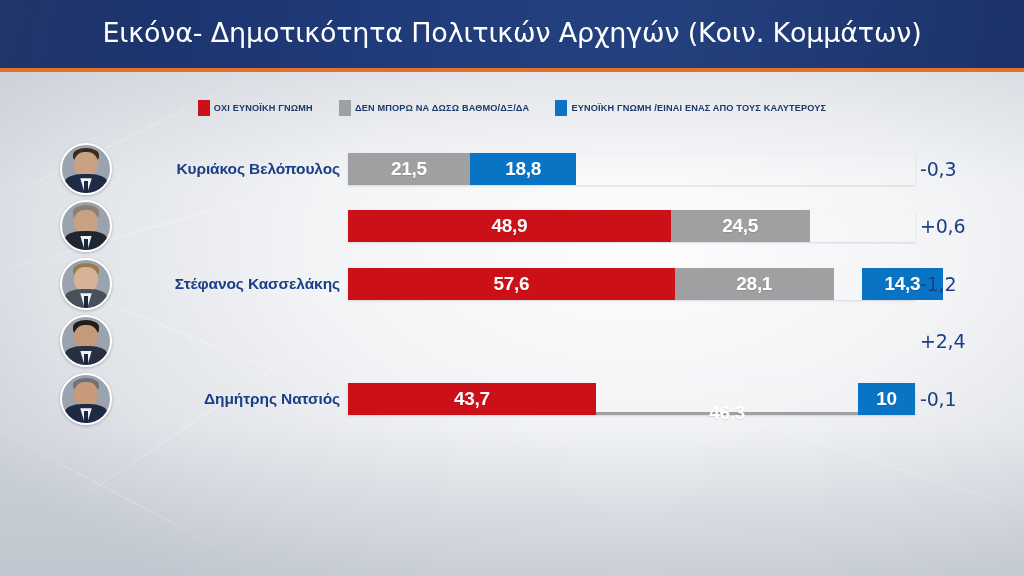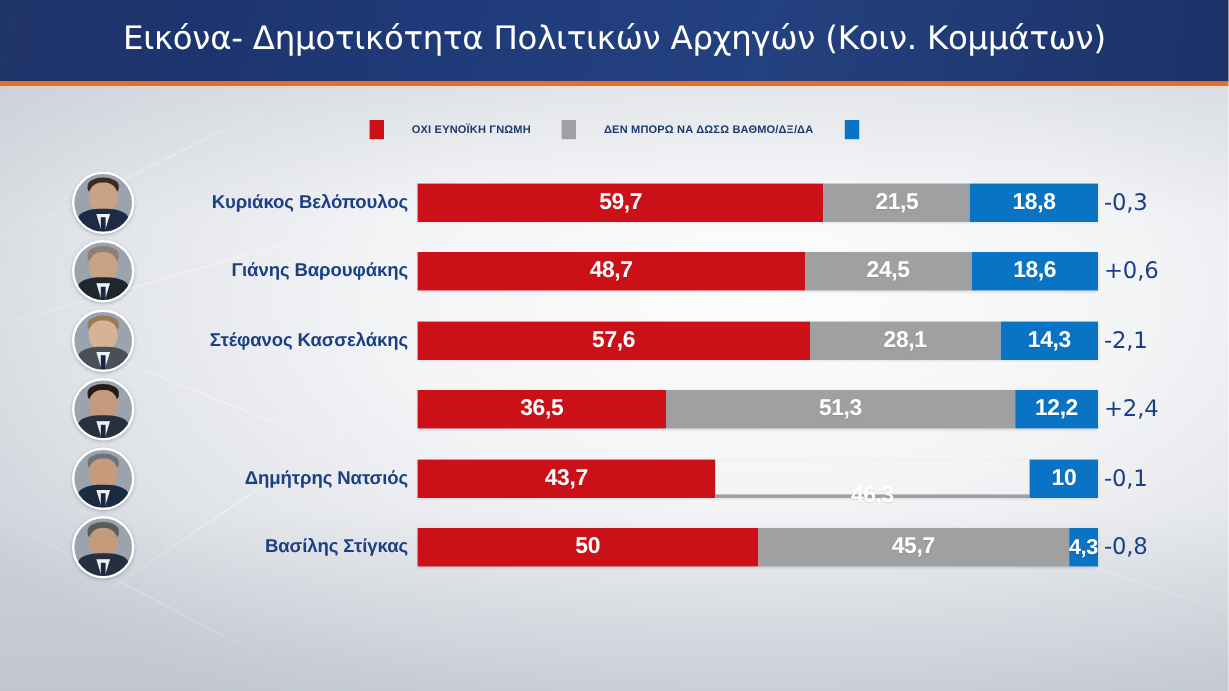--- a/index.html
+++ b/index.html
@@ -86,21 +86,21 @@
   
   .legend {
     position: absolute;
     left: 0; right: 0;
     top: 100px;
     display: flex;
     justify-content: center;
     align-items: center;
     gap: 26px;
   }
-  .legend-item { display: flex; align-items: center; gap: 23px; text-align: center; }
+  .legend-item { display: flex; align-items: center; gap: 4px; text-align: center; }
   .legend-swatch {
     width: 12px; height: 16px;
     display: inline-block;
     flex: 0 0 auto;
   }
   .legend-label {
     font-size: 9.2px;
     font-weight: bold;
     color: #1b3a6b;
     letter-spacing: .15px;
@@ -250,68 +250,62 @@
       <div class="legend-item">
         <span class="legend-swatch" style="background: rgb(204, 16, 24);"></span>
         <span class="legend-label">ΟΧΙ ΕΥΝΟΪΚΗ ΓΝΩΜΗ</span>
       </div>
       <div class="legend-item">
         <span class="legend-swatch" style="background: rgb(159, 160, 162);"></span>
         <span class="legend-label">ΔΕΝ ΜΠΟΡΩ ΝΑ ΔΩΣΩ ΒΑΘΜΟ/ΔΞ/ΔΑ</span>
       </div>
       <div class="legend-item">
         <span class="legend-swatch" style="background: rgb(10, 116, 196);"></span>
+        <span class="legend-label">ΕΥΝΟΪΚΗ ΓΝΩΜΗ /ΕΙΝΑΙ ΕΝΑΣ ΑΠΟ ΤΟΥΣ ΚΑΛΥΤΕΡΟΥΣ</span>
       </div>
     </div>
 
   <div class="rows" id="rows">
       <div class="row">
         <div class="avatar">
           <div class="face">
             <div class="hair" style="background:#3a2a20"></div>
             <div class="skin" style="background:#c9a183"></div>
             <div class="suit" style="background:#1f2b44"></div>
             <div class="shirt"></div>
             <div class="tie"></div>
           </div>
         </div>
         <div class="name">Κυριάκος Βελόπουλος</div>
         <div class="bar">
-          <div class="seg seg-neg" style="flex: 0 0 59.7%;">
-            <span class="seg-val">59,7</span>
-          </div>
           <div class="seg seg-dk" style="flex: 0 0 21.5%;">
             <span class="seg-val">21,5</span>
           </div>
           <div class="seg seg-pos" style="flex: 0 0 18.8%;">
             <span class="seg-val">18,8</span>
           </div>
         </div>
         <div class="delta">-0,3</div>
       </div>
       <div class="row">
         <div class="avatar">
           <div class="face">
             <div class="hair" style="background:#8b7f76"></div>
             <div class="skin" style="background:#c9a183"></div>
             <div class="suit" style="background:#20262f"></div>
             <div class="shirt"></div>
             <div class="tie"></div>
           </div>
         </div>
-        <div class="name">Γιάνης Βαρουφάκης</div>
         <div class="bar">
           <div class="seg seg-neg" style="flex: 0 0 56.9%;">
-            <span class="seg-val">48,7</span>
+            <span class="seg-val">48,9</span>
           </div>
           <div class="seg seg-dk" style="flex: 0 0 24.5%;">
             <span class="seg-val">24,5</span>
-          </div>
-          <div class="seg seg-pos" style="flex: 0 0 18.6%;">
-            <span class="seg-val">18,6</span>
           </div>
         </div>
         <div class="delta">+0,6</div>
       </div>
       <div class="row">
         <div class="avatar">
           <div class="face">
             <div class="hair" style="background:#9a7b50"></div>
             <div class="skin" style="background:#d8b296"></div>
             <div class="suit" style="background:#4a5059"></div>
@@ -320,45 +314,34 @@
           </div>
         </div>
         <div class="name">Στέφανος Κασσελάκης</div>
         <div class="bar">
           <div class="seg seg-neg" style="flex: 0 0 57.6%;">
             <span class="seg-val">57,6</span>
           </div>
           <div class="seg seg-dk" style="flex: 0 0 28.1%;">
             <span class="seg-val">28,1</span>
           </div>
-          <div class="seg seg-pos" style="flex: 0 0 14.3%;">
+          <div class="seg seg-pos" style="flex: 0 0 14.3%; margin-left: 28px;">
             <span class="seg-val">14,3</span>
           </div>
         </div>
-        <div class="delta">-2,1</div>
+        <div class="delta">-1,2</div>
       </div>
       <div class="row">
         <div class="avatar">
           <div class="face">
             <div class="hair" style="background:#241c18"></div>
             <div class="skin" style="background:#c49a7d"></div>
             <div class="suit" style="background:#26303f"></div>
             <div class="shirt"></div>
             <div class="tie"></div>
-          </div>
-        </div>
-        <div class="bar">
-          <div class="seg seg-neg" style="flex: 0 0 36.5%;">
-            <span class="seg-val">36,5</span>
-          </div>
-          <div class="seg seg-dk" style="flex: 0 0 51.3%;">
-            <span class="seg-val">51,3</span>
-          </div>
-          <div class="seg seg-pos" style="flex: 0 0 12.2%;">
-            <span class="seg-val">12,2</span>
           </div>
         </div>
         <div class="delta">+2,4</div>
       </div>
       <div class="row">
         <div class="avatar">
           <div class="face">
             <div class="hair" style="background:#6e7279"></div>
             <div class="skin" style="background:#c79a7c"></div>
             <div class="suit" style="background:#1d2a44"></div>
@@ -373,39 +356,15 @@
           </div>
           <div class="seg seg-dk" style="flex: 0 0 46.3%; margin-top: 29px;">
             <span class="seg-val">46,3</span>
           </div>
           <div class="seg seg-pos" style="flex: 0 0 10%;">
             <span class="seg-val">10</span>
           </div>
         </div>
         <div class="delta">-0,1</div>
       </div>
-      <div class="row">
-        <div class="avatar">
-          <div class="face">
-            <div class="hair" style="background:#5d5b58"></div>
-            <div class="skin" style="background:#c49a7d"></div>
-            <div class="suit" style="background:#262f3d"></div>
-            <div class="shirt"></div>
-            <div class="tie"></div>
-          </div>
-        </div>
-        <div class="name">Βασίλης Στίγκας</div>
-        <div class="bar">
-          <div class="seg seg-neg" style="flex: 0 0 50%;">
-            <span class="seg-val">50</span>
-          </div>
-          <div class="seg seg-dk" style="flex: 0 0 45.7%;">
-            <span class="seg-val">45,7</span>
-          </div>
-          <div class="seg seg-pos" style="flex: 0 0 4.3%;">
-            <span class="seg-val small">4,3</span>
-          </div>
-        </div>
-        <div class="delta">-0,8</div>
-      </div>
     </div>
 
 </div>
 
 </body></html>

